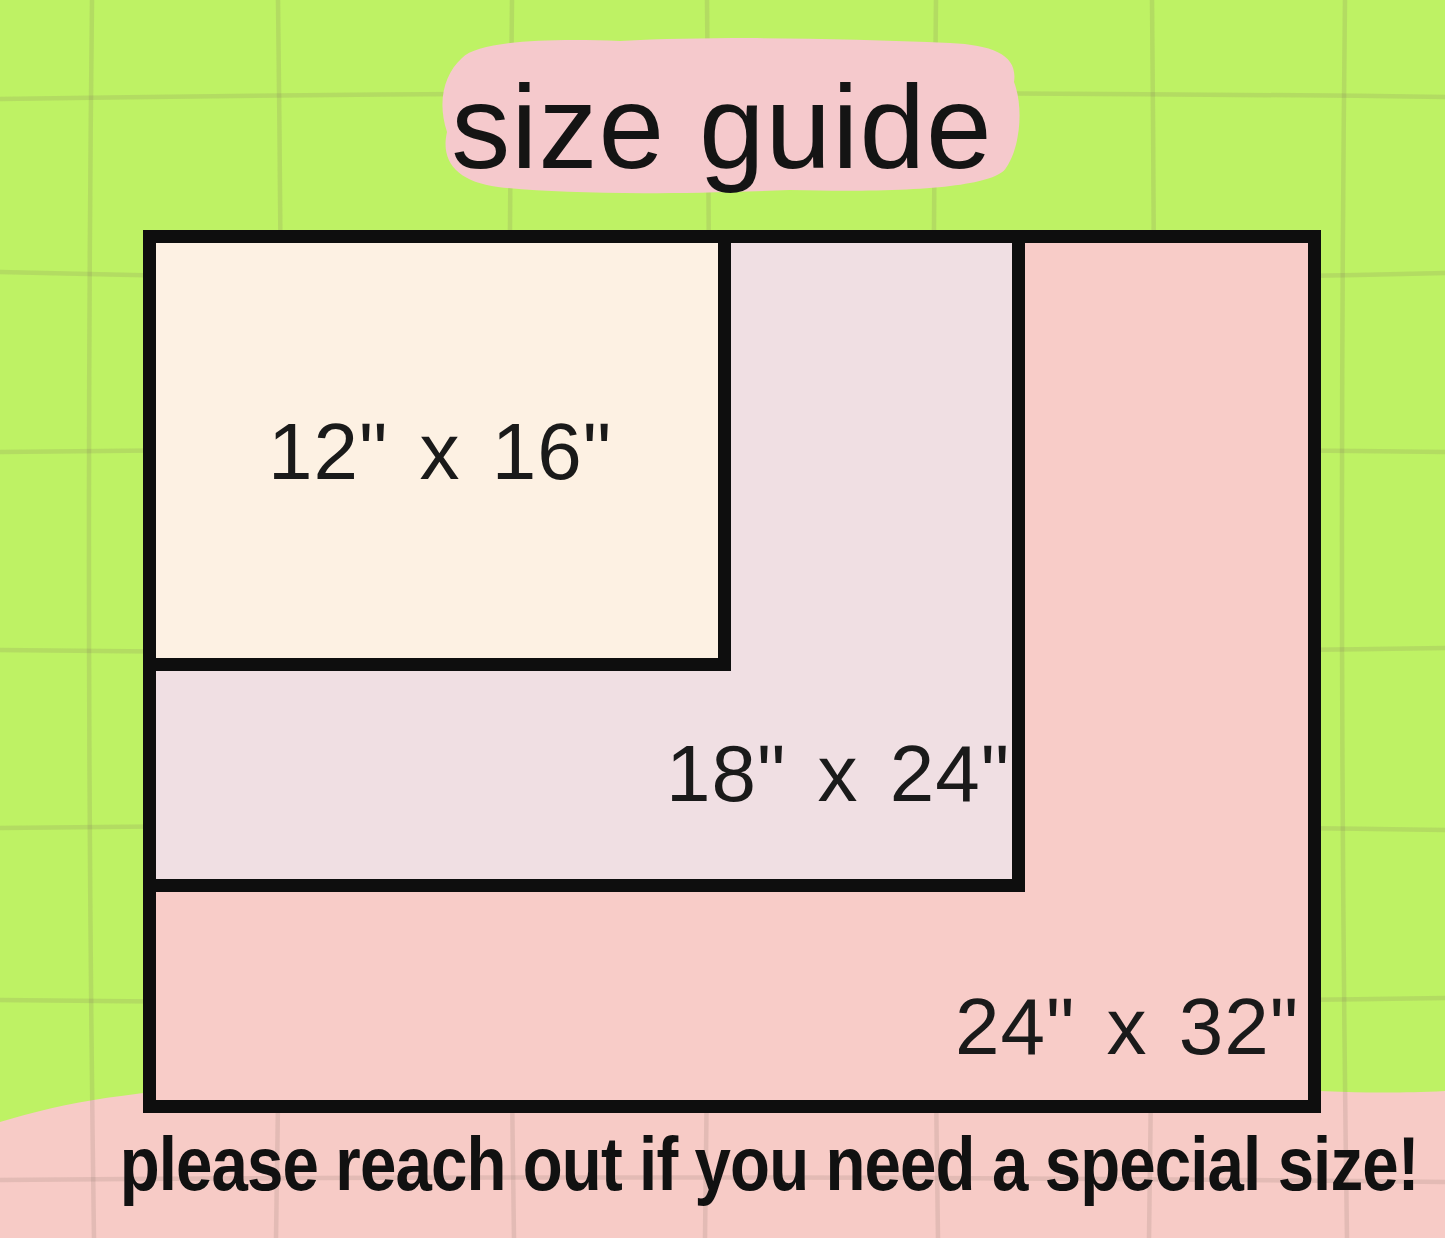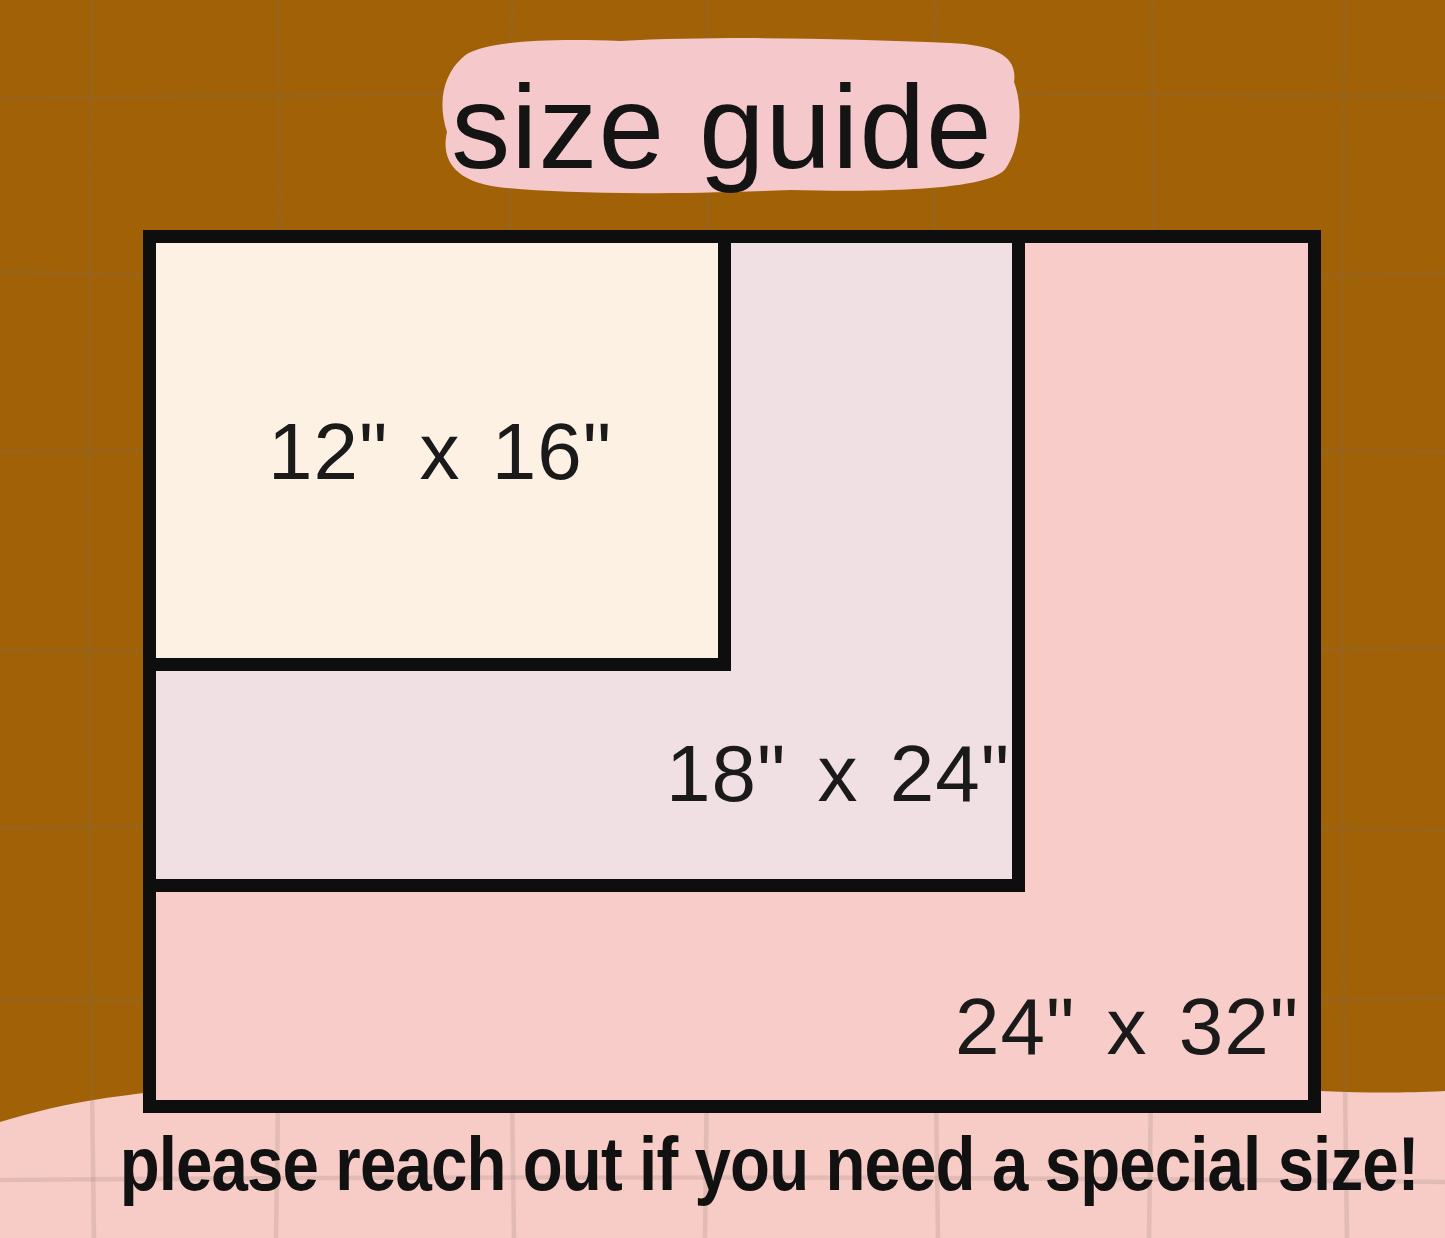--- a/index.html
+++ b/index.html
@@ -1,19 +1,19 @@
 <!DOCTYPE html>
 <html><head>
 <meta charset="utf-8">
 <style>
   html,body{margin:0;padding:0;}
   .stage{
     position:relative;
     width:1445px;height:1238px;
-    background:#a16207;
+    background:#bef264;
     overflow:hidden;
     font-family:"Liberation Sans", sans-serif;
   }
   .art{position:absolute;left:0;top:0;width:1445px;height:1238px;display:block;}
   .grid path{fill:none;stroke:rgba(125,105,95,0.16);stroke-width:4.5;stroke-linecap:round;}
   .size-rect{stroke:#0e0e0e;stroke-width:13;}
   .title{
     position:absolute;top:58px;left:722px;transform:translateX(-50%);
     font-size:118px;line-height:1.18;color:#141414;font-weight:400;
     letter-spacing:1px;white-space:nowrap;

